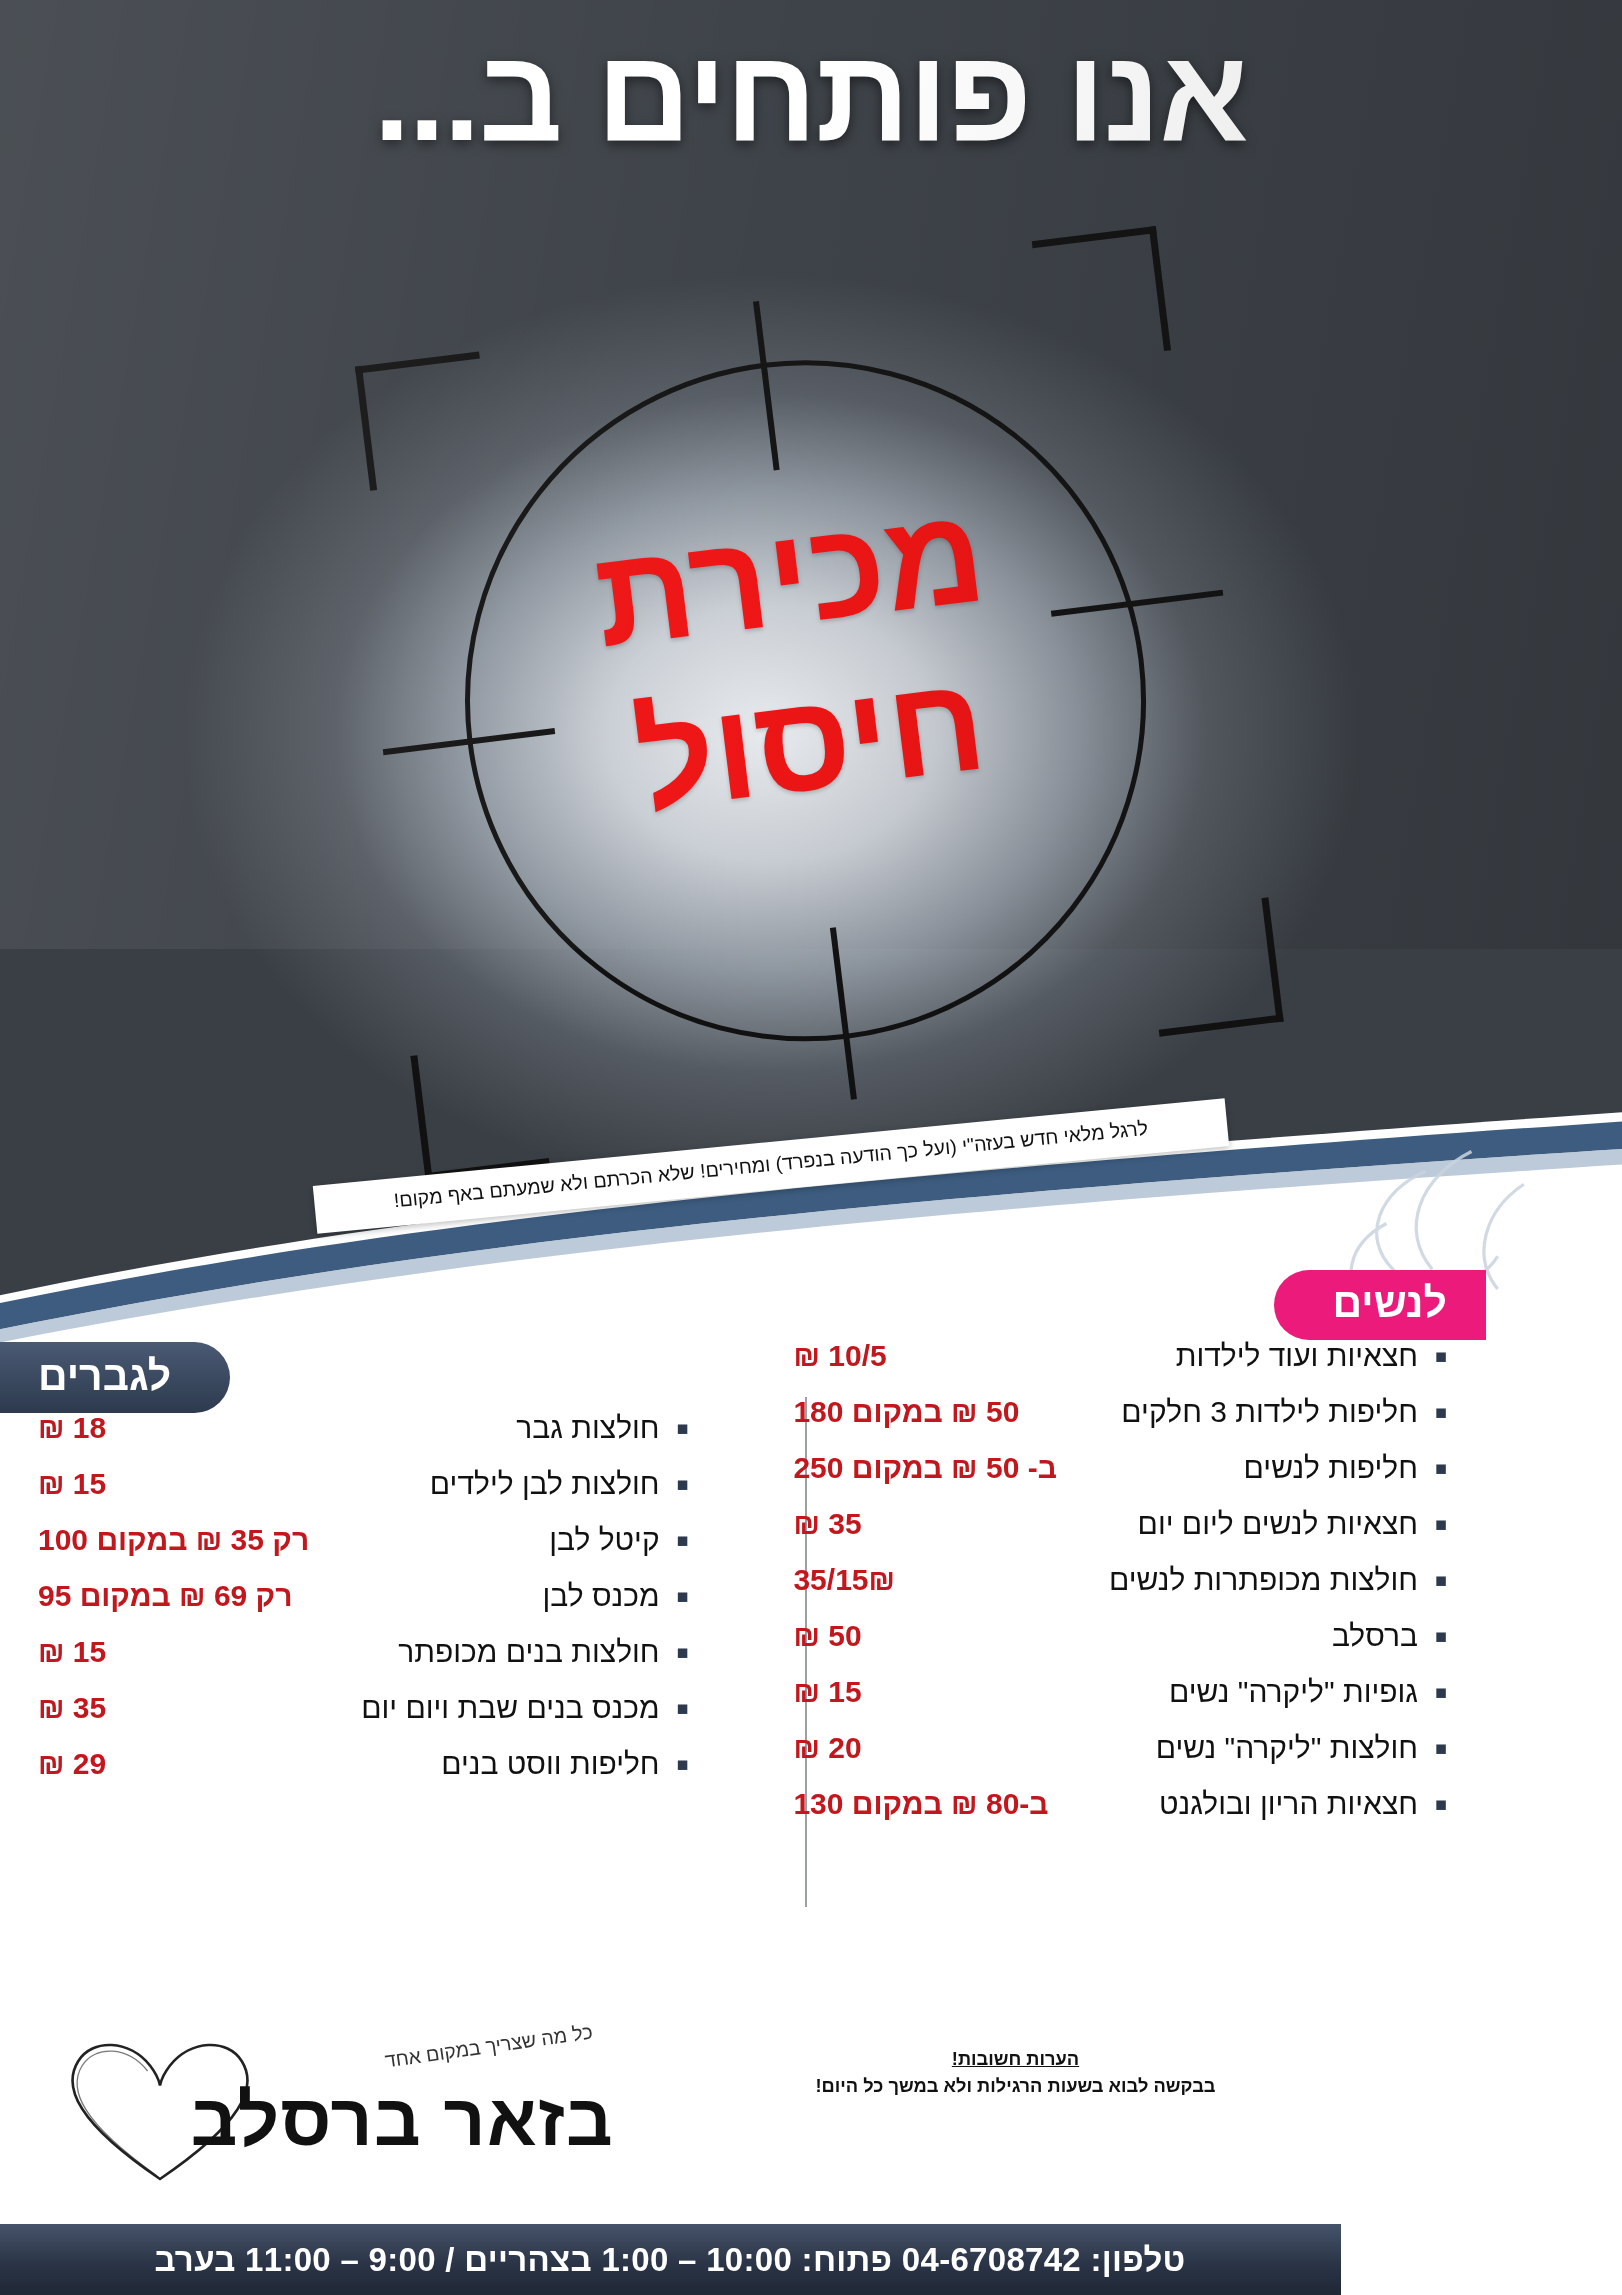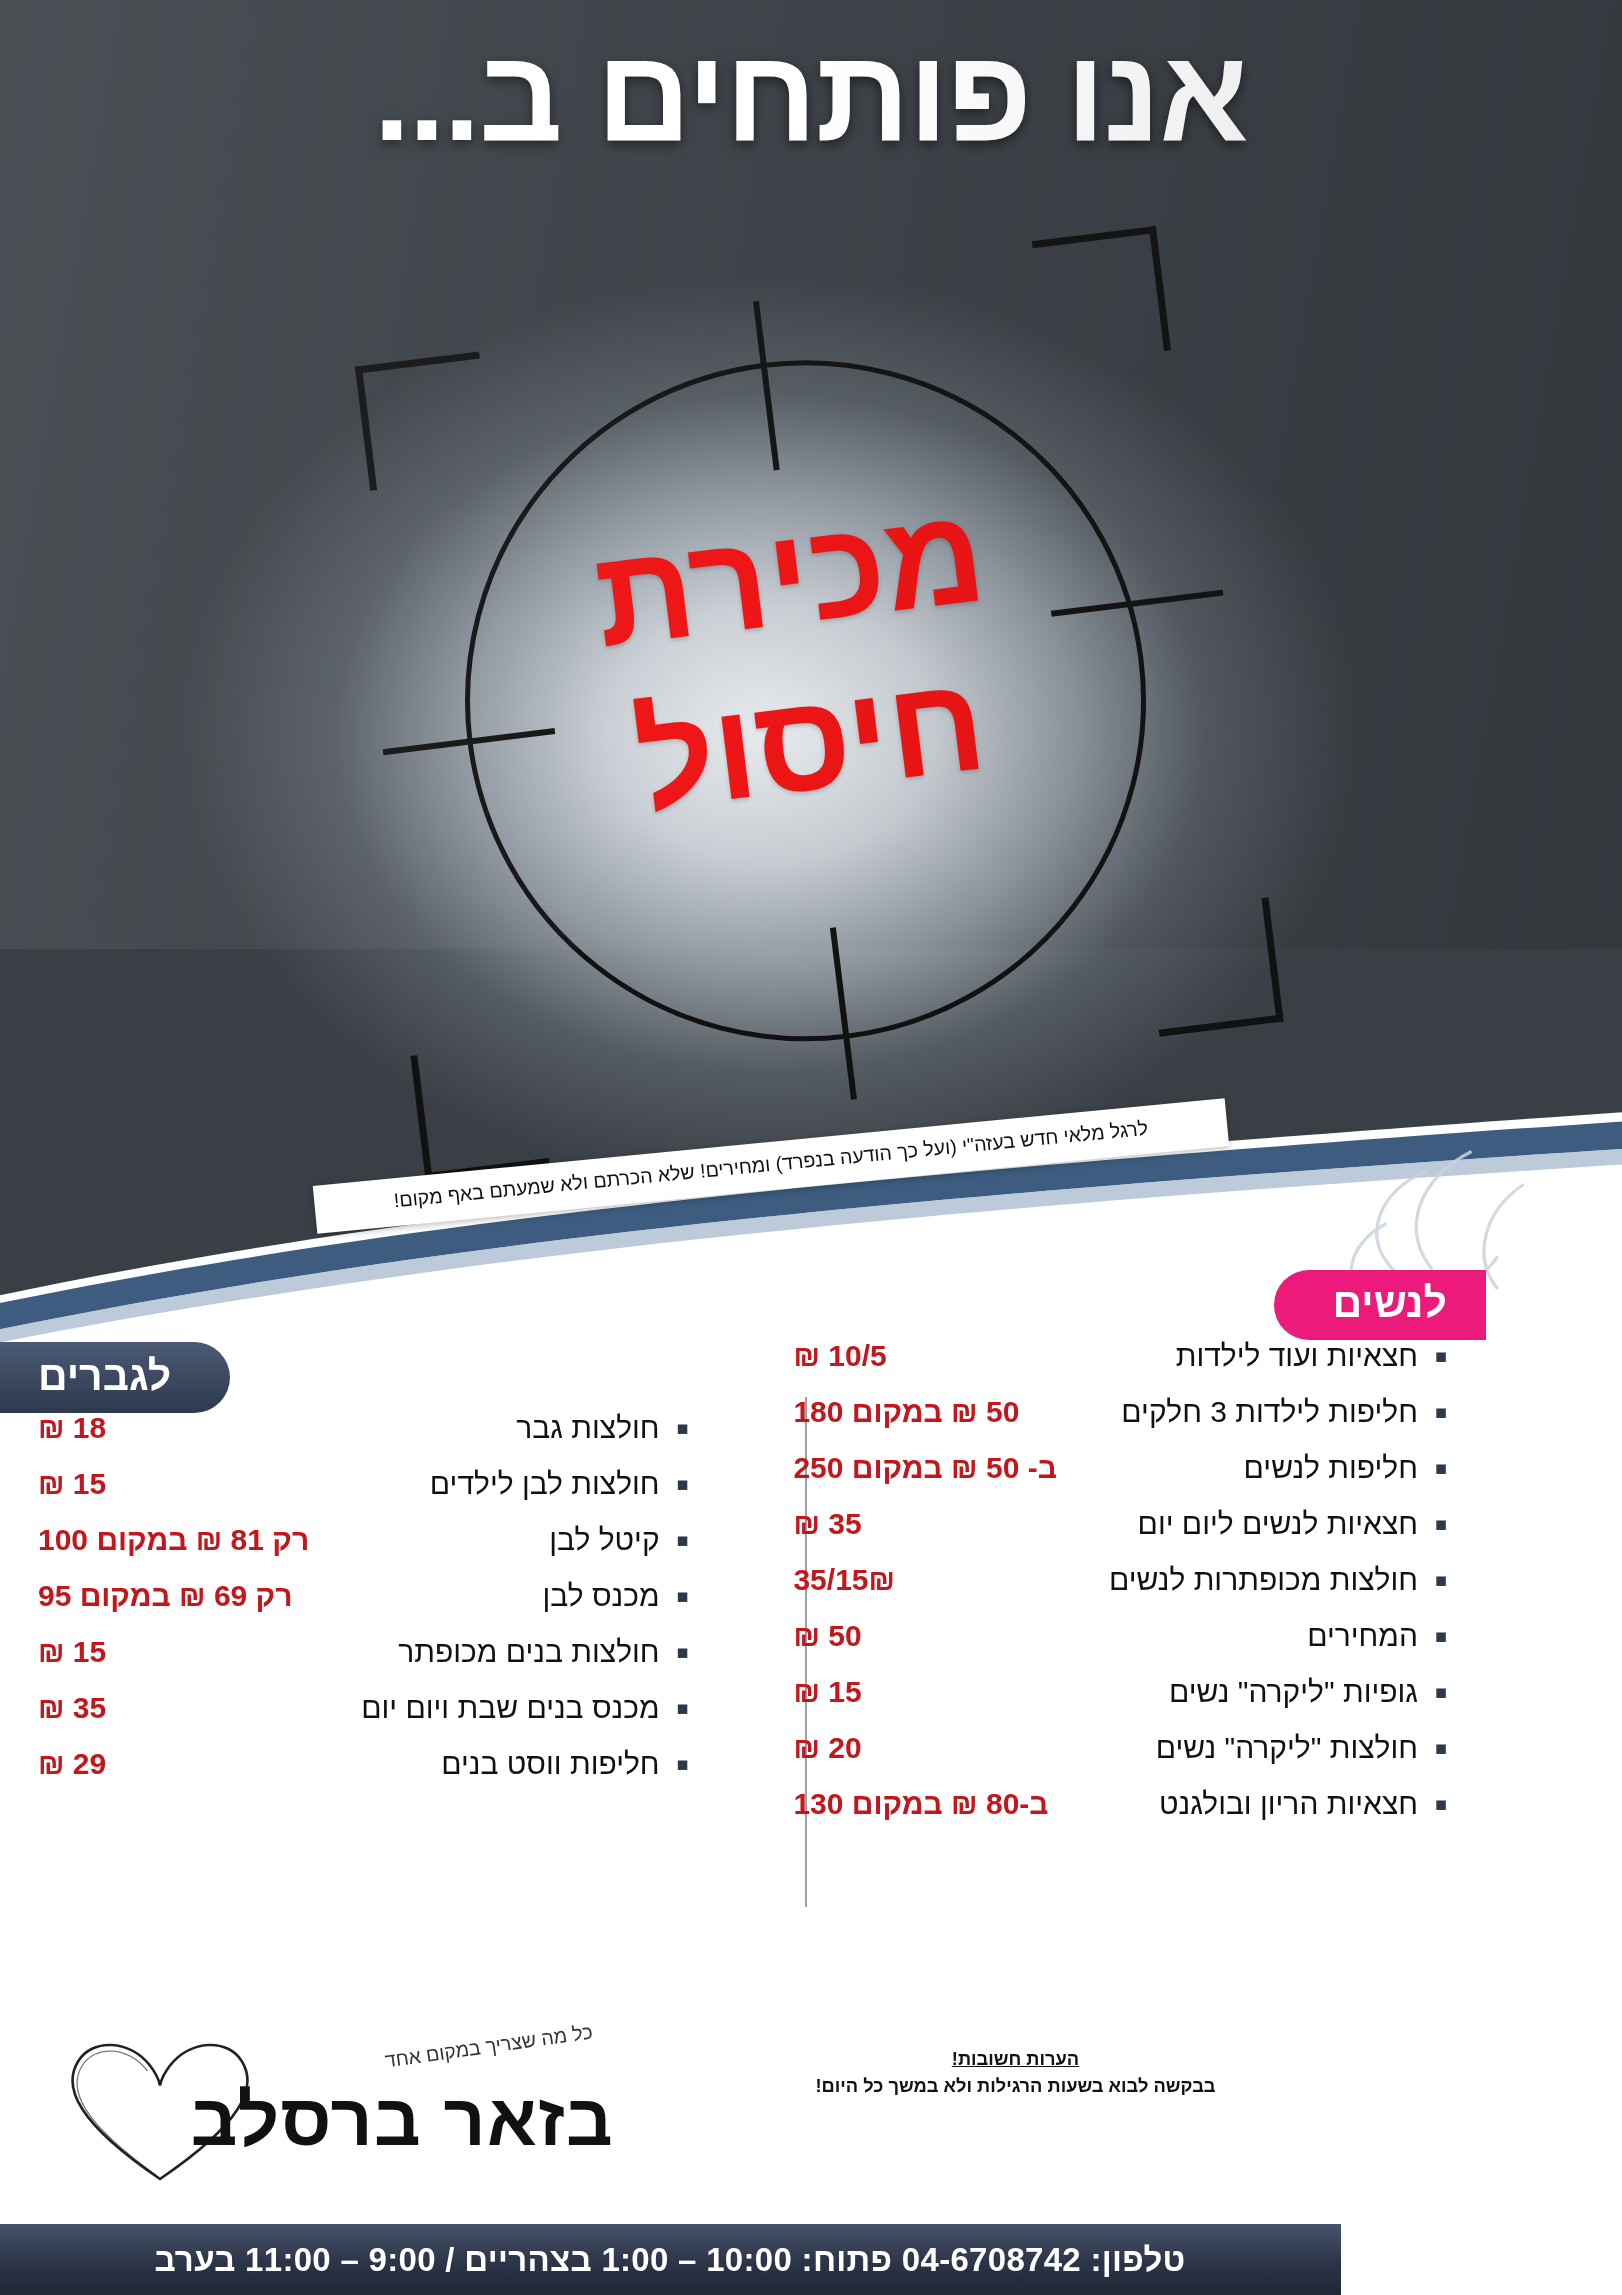--- a/index.html
+++ b/index.html
@@ -344,21 +344,21 @@
           <td class="item">חצאיות לנשים ליום יום</td>
           <td class="price">35 ₪</td>
         </tr>
         <tr>
           <td class="bullet">■</td>
           <td class="item">חולצות מכופתרות לנשים</td>
           <td class="price">35/15₪</td>
         </tr>
         <tr>
           <td class="bullet">■</td>
-          <td class="item">המחירים</td>
+          <td class="item">ברסלב</td>
           <td class="price">50 ₪</td>
         </tr>
         <tr>
           <td class="bullet">■</td>
           <td class="item">גופיות "ליקרה" נשים</td>
           <td class="price">15 ₪</td>
         </tr>
         <tr>
           <td class="bullet">■</td>
           <td class="item">חולצות "ליקרה" נשים</td>
@@ -380,21 +380,21 @@
           <td class="price">18 ₪</td>
         </tr>
         <tr>
           <td class="bullet">■</td>
           <td class="item">חולצות לבן לילדים</td>
           <td class="price">15 ₪</td>
         </tr>
         <tr>
           <td class="bullet">■</td>
           <td class="item">קיטל לבן</td>
-          <td class="price">רק 81 ₪ במקום 100</td>
+          <td class="price">רק 35 ₪ במקום 100</td>
         </tr>
         <tr>
           <td class="bullet">■</td>
           <td class="item">מכנס לבן</td>
           <td class="price">רק 69 ₪ במקום 95</td>
         </tr>
         <tr>
           <td class="bullet">■</td>
           <td class="item">חולצות בנים מכופתר</td>
           <td class="price">15 ₪</td>

